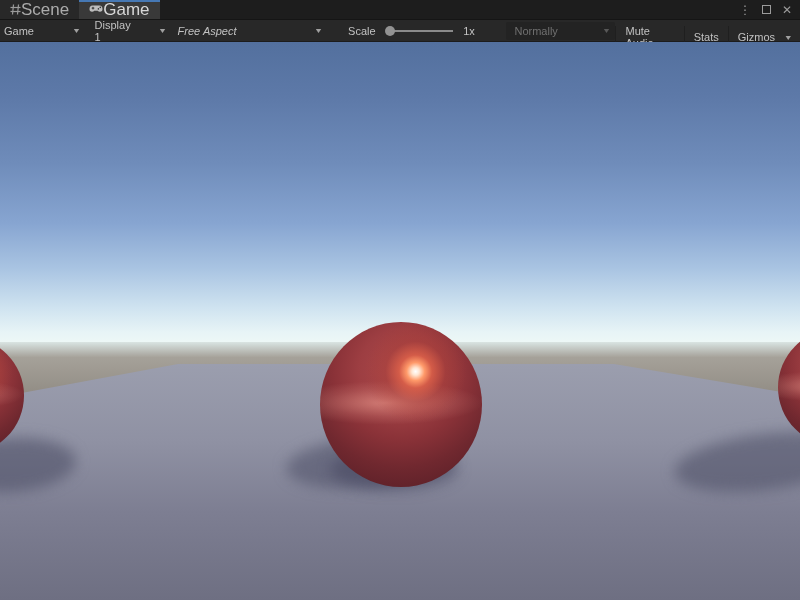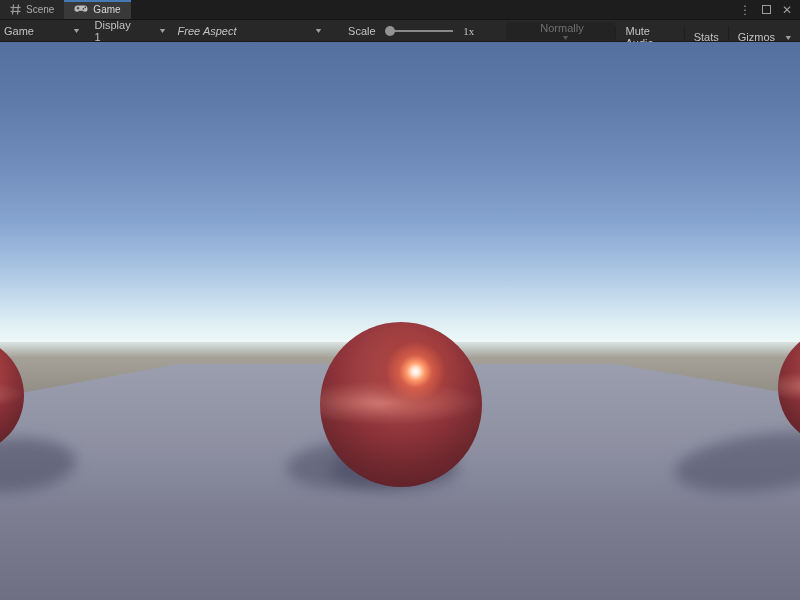--- a/index.html
+++ b/index.html
@@ -3,21 +3,21 @@
 <meta charset="utf-8">
 <style>
   * { margin:0; padding:0; box-sizing:border-box; }
   html,body { width:800px; height:600px; overflow:hidden; background:#1a1a1a;
               font-family:"Liberation Sans", sans-serif; }
   .app { width:800px; height:600px; display:flex; flex-direction:column; }
 
   
   .tabbar { height:20px; background:#1d1d1d; display:flex; align-items:stretch;
             border-bottom:1px solid #151515; }
-  .tab { display:flex; align-items:center; gap:5px; padding:0 10px; font-size:10px;
+  .tab { display:flex; align-items:center; padding:0 10px; font-size:17px;
          color:#ababab; background:#282828; position:relative; cursor:default; }
   .tab.active { background:#393939; color:#d8d8d8; }
   .tab.active::before { content:""; position:absolute; left:0; top:0; right:0; height:2px;
                         background:#4678b4; }
   .tab .ticon { display:flex; align-items:center; }
   .tab-spacer { flex:1; background:#1d1d1d; }
   .win-controls { display:flex; align-items:center; gap:7px; padding-right:6px; color:#9c9c9c; }
   .wc { width:14px; height:14px; display:flex; align-items:center; justify-content:center;
         font-size:12px; cursor:default; }
   .wc.menu { font-size:12px; letter-spacing:0; }
@@ -27,29 +27,29 @@
   
   .toolbar { height:22px; background:#282828; display:flex; align-items:center;
              font-size:11px; color:#c2c2c2; border-bottom:1px solid #1c1c1c; }
   .dd { display:flex; align-items:center; justify-content:space-between; height:22px;
         padding:0 6px 0 4px; cursor:default; }
   .dd .arr { font-size:7px; color:#a0a0a0; margin-left:8px; transform:scaleX(1.3); }
   .dd-target { width:88px; }
   .dd-display { width:80px; padding-left:9px;gap:20px; }
   .dd-aspect { width:167px; padding-left:12px;font-style:italic; }
   .dd-play { width:112px; margin-left:18px; color:#707070; background:#232323;
-             border-radius:2px; height:18px; padding-left:8px;flex-direction:column; }
+             border-radius:2px; height:18px; padding-left:8px; }
   .dd-play .arr { color:#585858; }
   .scale-label { margin-left:20px; }
   .slider { position:relative; width:76px; height:22px; margin:0 6px 0 8px; cursor:default; }
   .slider .track { position:absolute; left:4px; right:4px; top:10.5px; height:1.5px;
                    background:#8a8a8a; }
   .slider .knob { position:absolute; left:1px; top:6px; width:10px; height:10px;
                   border-radius:50%; background:#939393; }
-  .scale-value { width:26px;font-family:Liberation Serif, serif; }
+  .scale-value { width:26px; }
   .right-group { margin-left:auto; display:flex; align-items:stretch; height:22px;margin-top:13px; }
   .tbtn { display:flex; align-items:center; padding:0 9px; border-left:1px solid #1f1f1f;
           cursor:default; }
   .tbtn.gizmos { padding-right:6px; }
   .tbtn.gizmos .arr { font-size:7px; color:#a0a0a0; margin-left:10px; transform:scaleX(1.3);
                       padding-right:2px; }
 
   
   .viewport { position:relative; width:800px; height:558px; overflow:hidden; }
   .sky { position:absolute; left:0; top:0; width:800px; height:302px;

